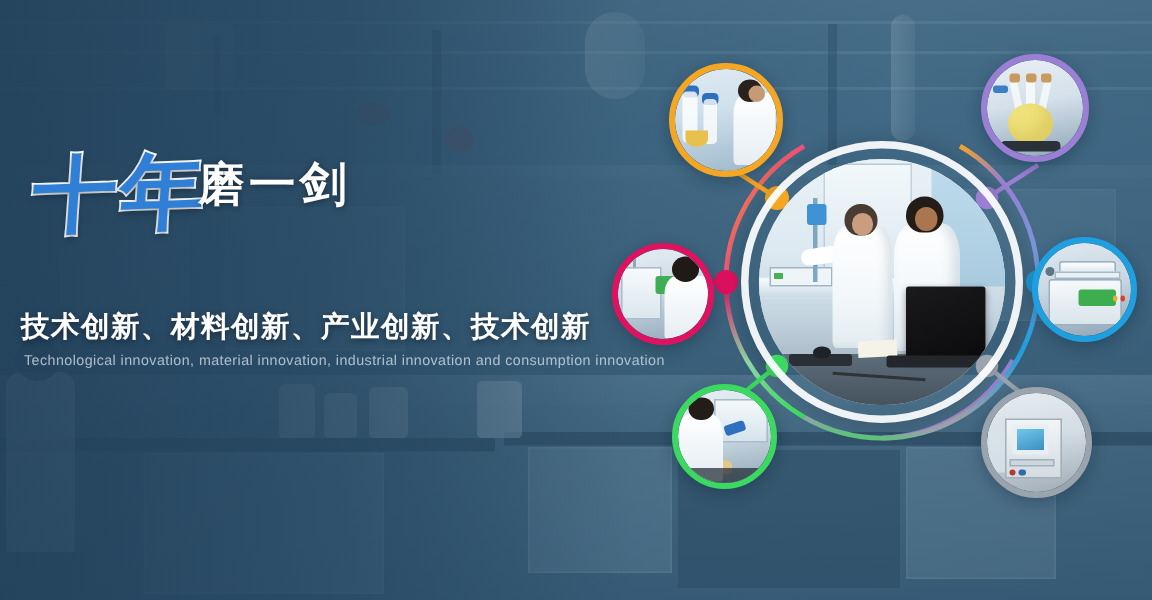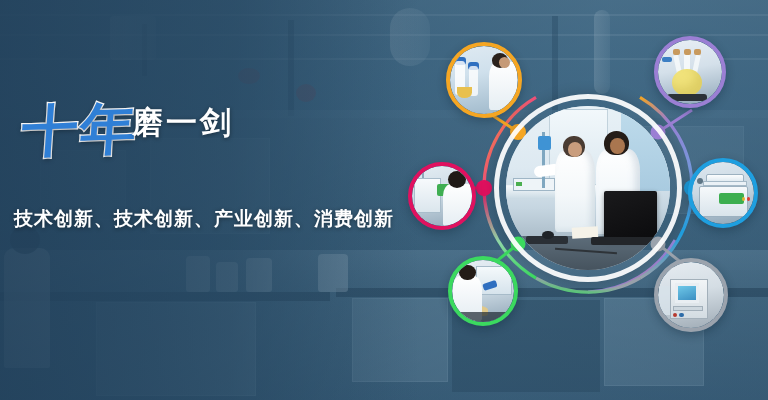--- a/index.html
+++ b/index.html
@@ -354,21 +354,22 @@
 
     <div class="bg-tint"></div>
     <div class="bg-left-shade"></div>
   </div>
 
   <div class="text-block">
     <div class="headline-row">
       <div class="shinian">十年</div>
       <div class="mo-yi-jian">磨一剑</div>
     </div>
-    <div class="innov-line">技术创新、技术创新、产业创新、消费创新</div>
+    <div class="innov-line">技术创新、材料创新、产业创新、技术创新</div>
+    <div class="innov-en">Technological innovation, material innovation, industrial innovation and consumption innovation</div>
   </div>
 
   <div class="collage">
 
     <svg class="connect-svg" viewBox="0 0 372 360">
       <defs>
         <linearGradient id="gOrbit1" x1="0" y1="0" x2="1" y2="1">
           <stop offset="0%" stop-color="#f5a623"></stop>
           <stop offset="50%" stop-color="#ef4f7a"></stop>
           <stop offset="100%" stop-color="#e0115f"></stop>

